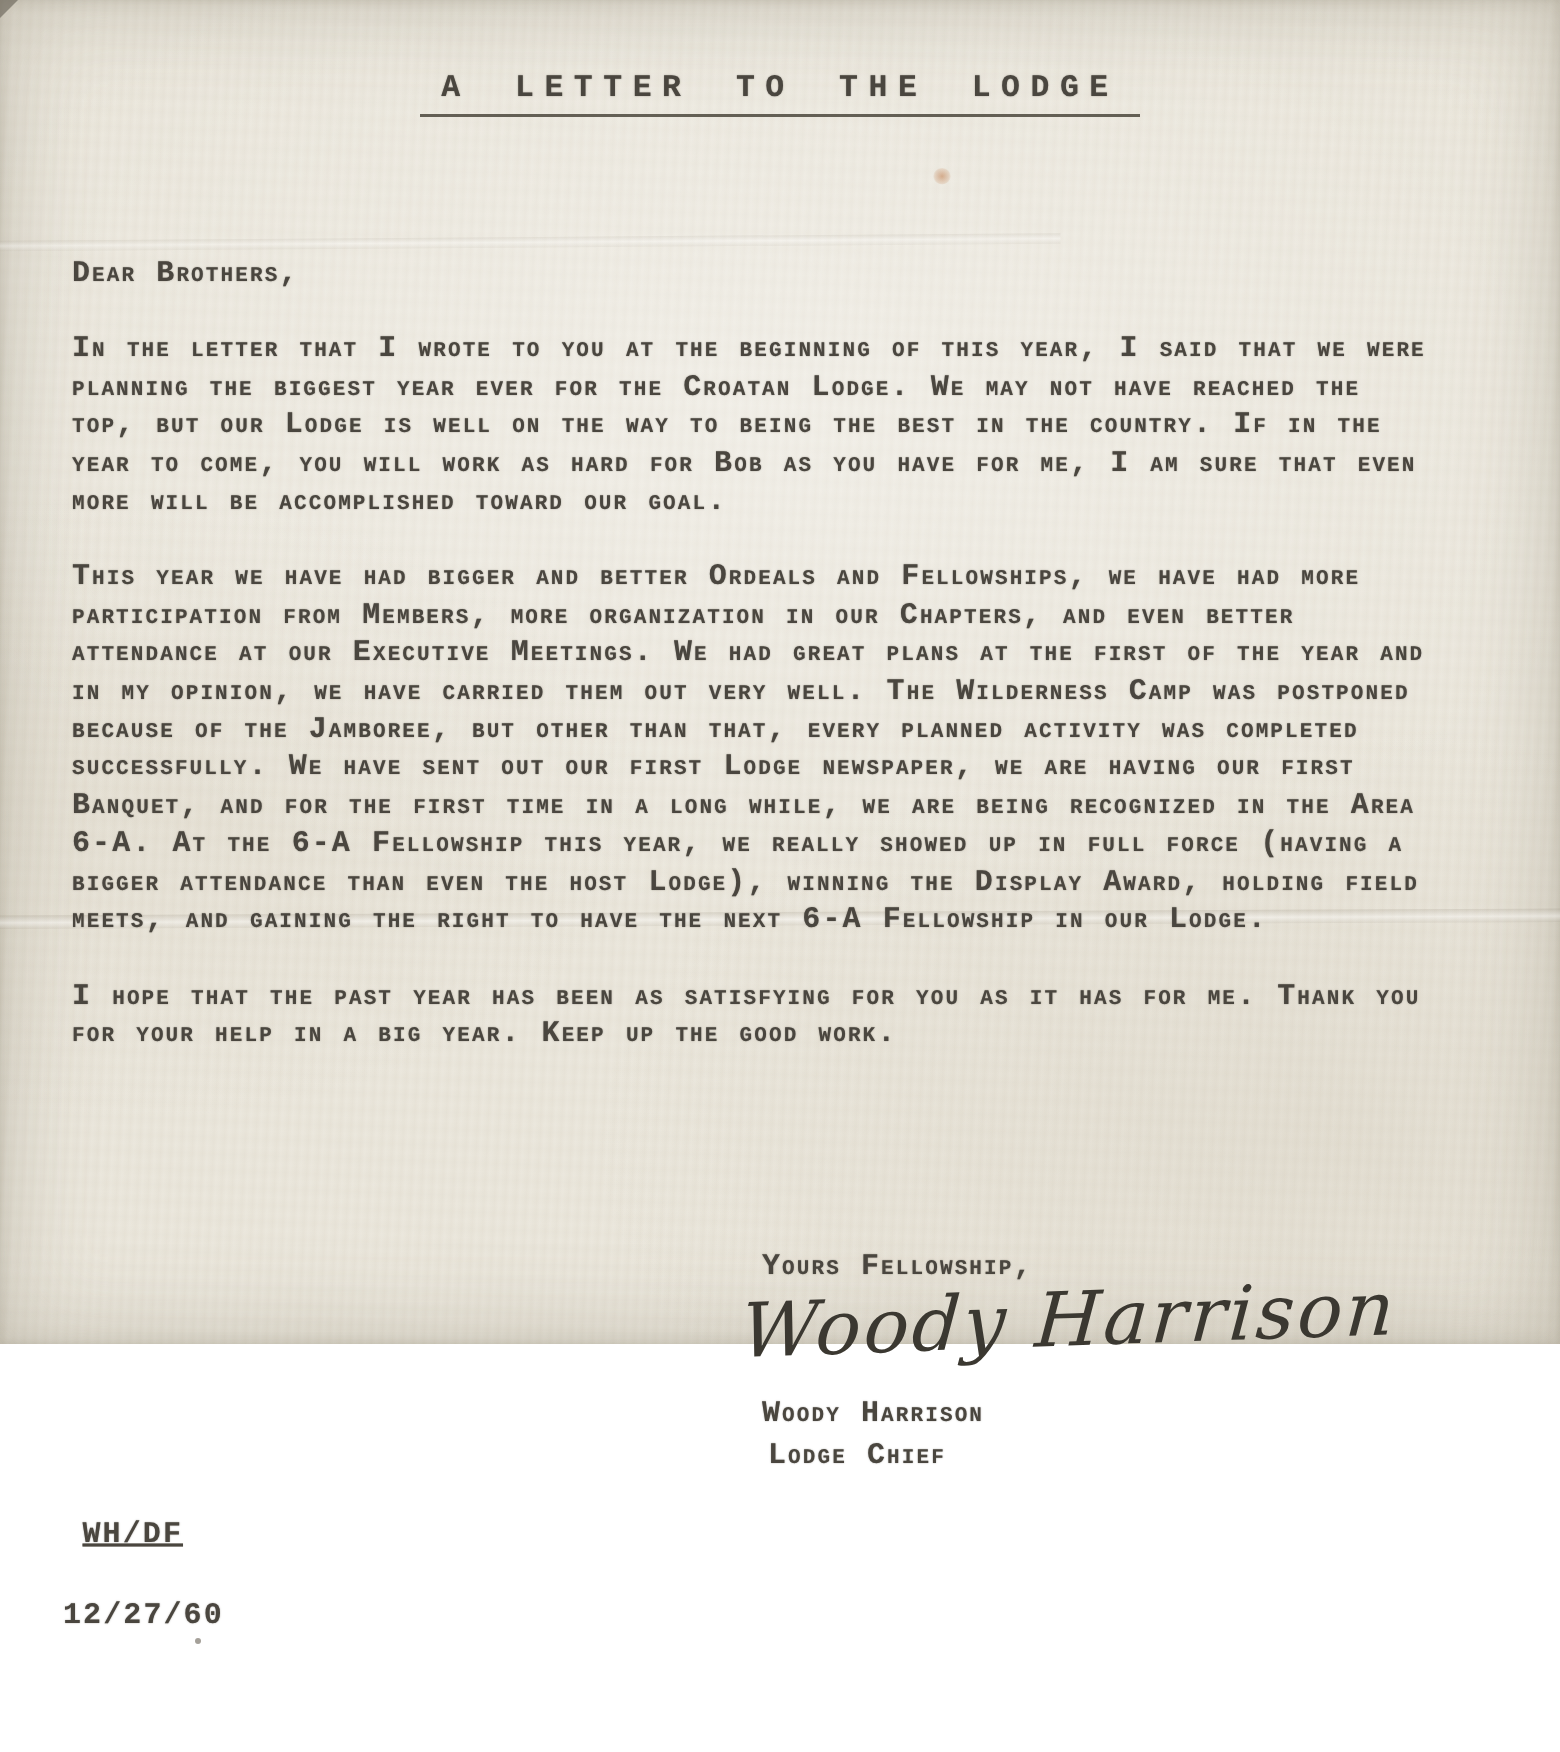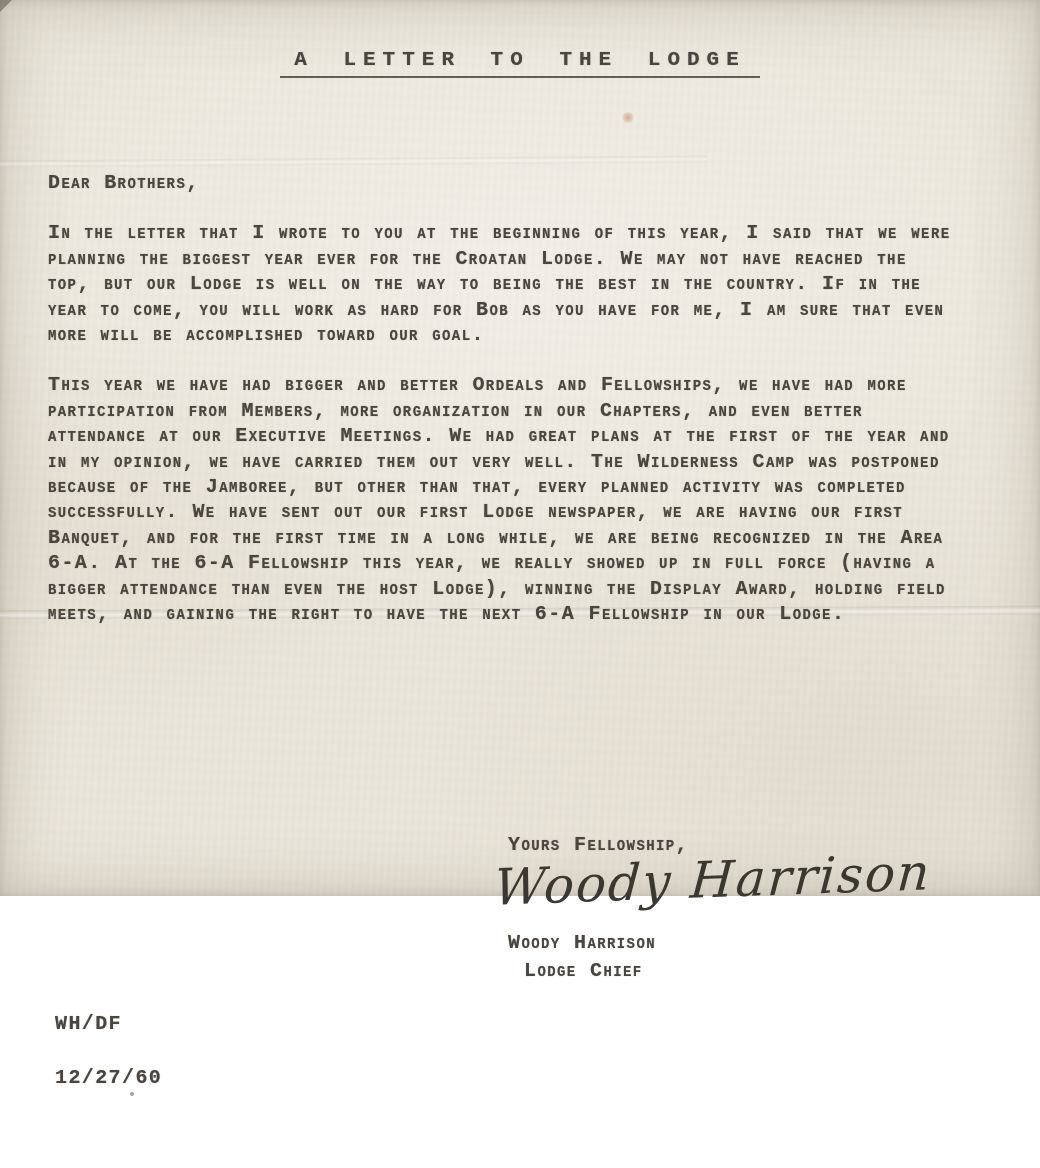--- a/index.html
+++ b/index.html
@@ -108,31 +108,32 @@
     font-variant: normal;
     font-weight: normal;
     font-size: 50px;
     letter-spacing: 2px;
     color: #3b3831;
     transform: rotate(-2deg) skewX(-6deg);
     white-space: nowrap;
     text-shadow: none;
   }
   .signer-name { position: absolute; top: 98px; left: 0; white-space: nowrap; }
-  .signer-title { position: absolute; top: 126px; left: 16px; white-space: nowrap; }
+  .signer-title { position: absolute; top: 126px; left: 4px; white-space: nowrap; }
   .ref-initials {
     position: absolute;
     left: 55px;
     top: 1012px;
     font-size: 20px;
     letter-spacing: 1.4px;
+    text-decoration: underline;
   }
   .date-line {
     position: absolute;
-    left: 55px;
+    left: 42px;
     top: 1066px;
     font-size: 20px;
     letter-spacing: 1.4px;
   }
 </style>
 </head>
 <body>
 
 <div class="page">
 
@@ -143,20 +144,21 @@
   <div class="speck-1"></div>
 
   <div class="title typed">
     <span>A LETTER TO THE LODGE</span>
   </div>
 
   <div class="letter-body typed">
     <p class="salutation">Dear Brothers,</p>
     <p class="para">In the letter that I wrote to you at the beginning of this year, I said that we were planning the biggest year ever for the Croatan Lodge.  We may not have reached the top, but our Lodge is well on the way to being the best in the country.  If in the year to come, you will work as hard for Bob as you have for me, I am sure that even more will be accomplished toward our goal.</p>
     <p class="para">This year we have had bigger and better Ordeals and Fellowships, we have had more participation from Members, more organization in our Chapters, and even better attendance at our Executive Meetings.  We had great plans at the first of the year and in my opinion, we have carried them out very well.  The Wilderness Camp was postponed because of the Jamboree, but other than that, every planned activity was completed successfully.  We have sent out our first Lodge newspaper, we are having our first Banquet, and for the first time in a long while, we are being recognized in the Area 6-A.  At the 6-A Fellowship this year, we really showed up in full force (having a bigger attendance than even the host Lodge), winning the Display Award, holding field meets, and gaining the right to have the next 6-A Fellowship in our Lodge.</p>
+    <p class="para">I hope that the past year has been as satisfying for you as it has for me.  Thank you for your help in a big year.  Keep up the good work.</p>
   </div>
 
   <div class="closing typed">
     <div class="valediction">Yours Fellowship,</div>
     <div class="signature">Woody Harrison</div>
     <div class="signer-name">Woody Harrison</div>
     <div class="signer-title">Lodge Chief</div>
   </div>
 
   <div class="ref-initials typed">WH/DF</div>

